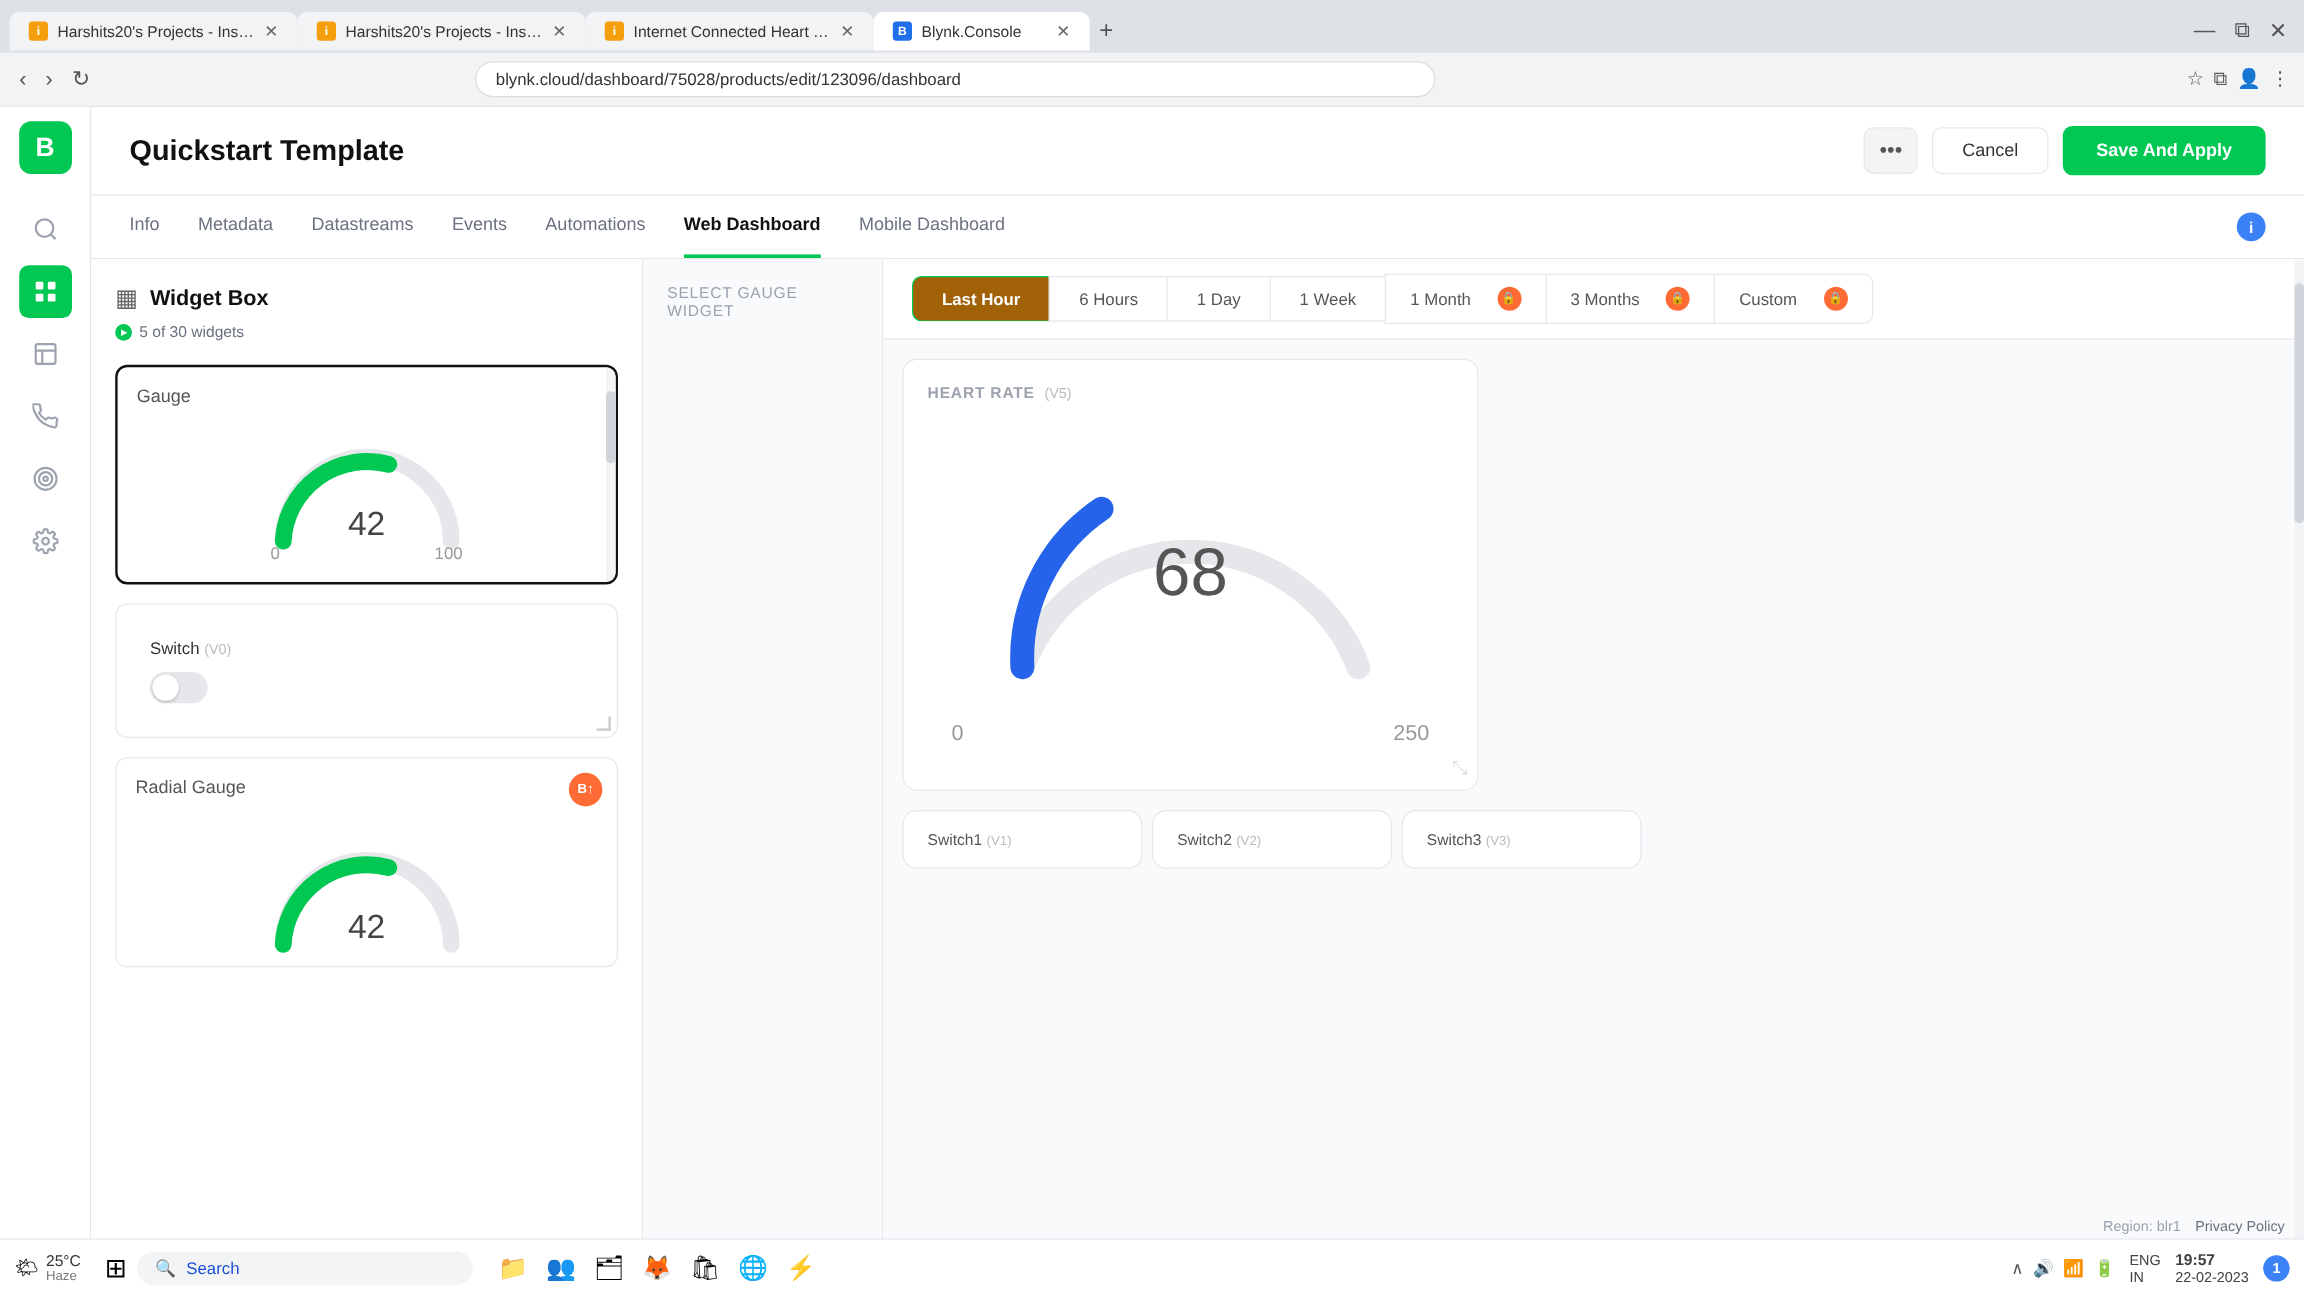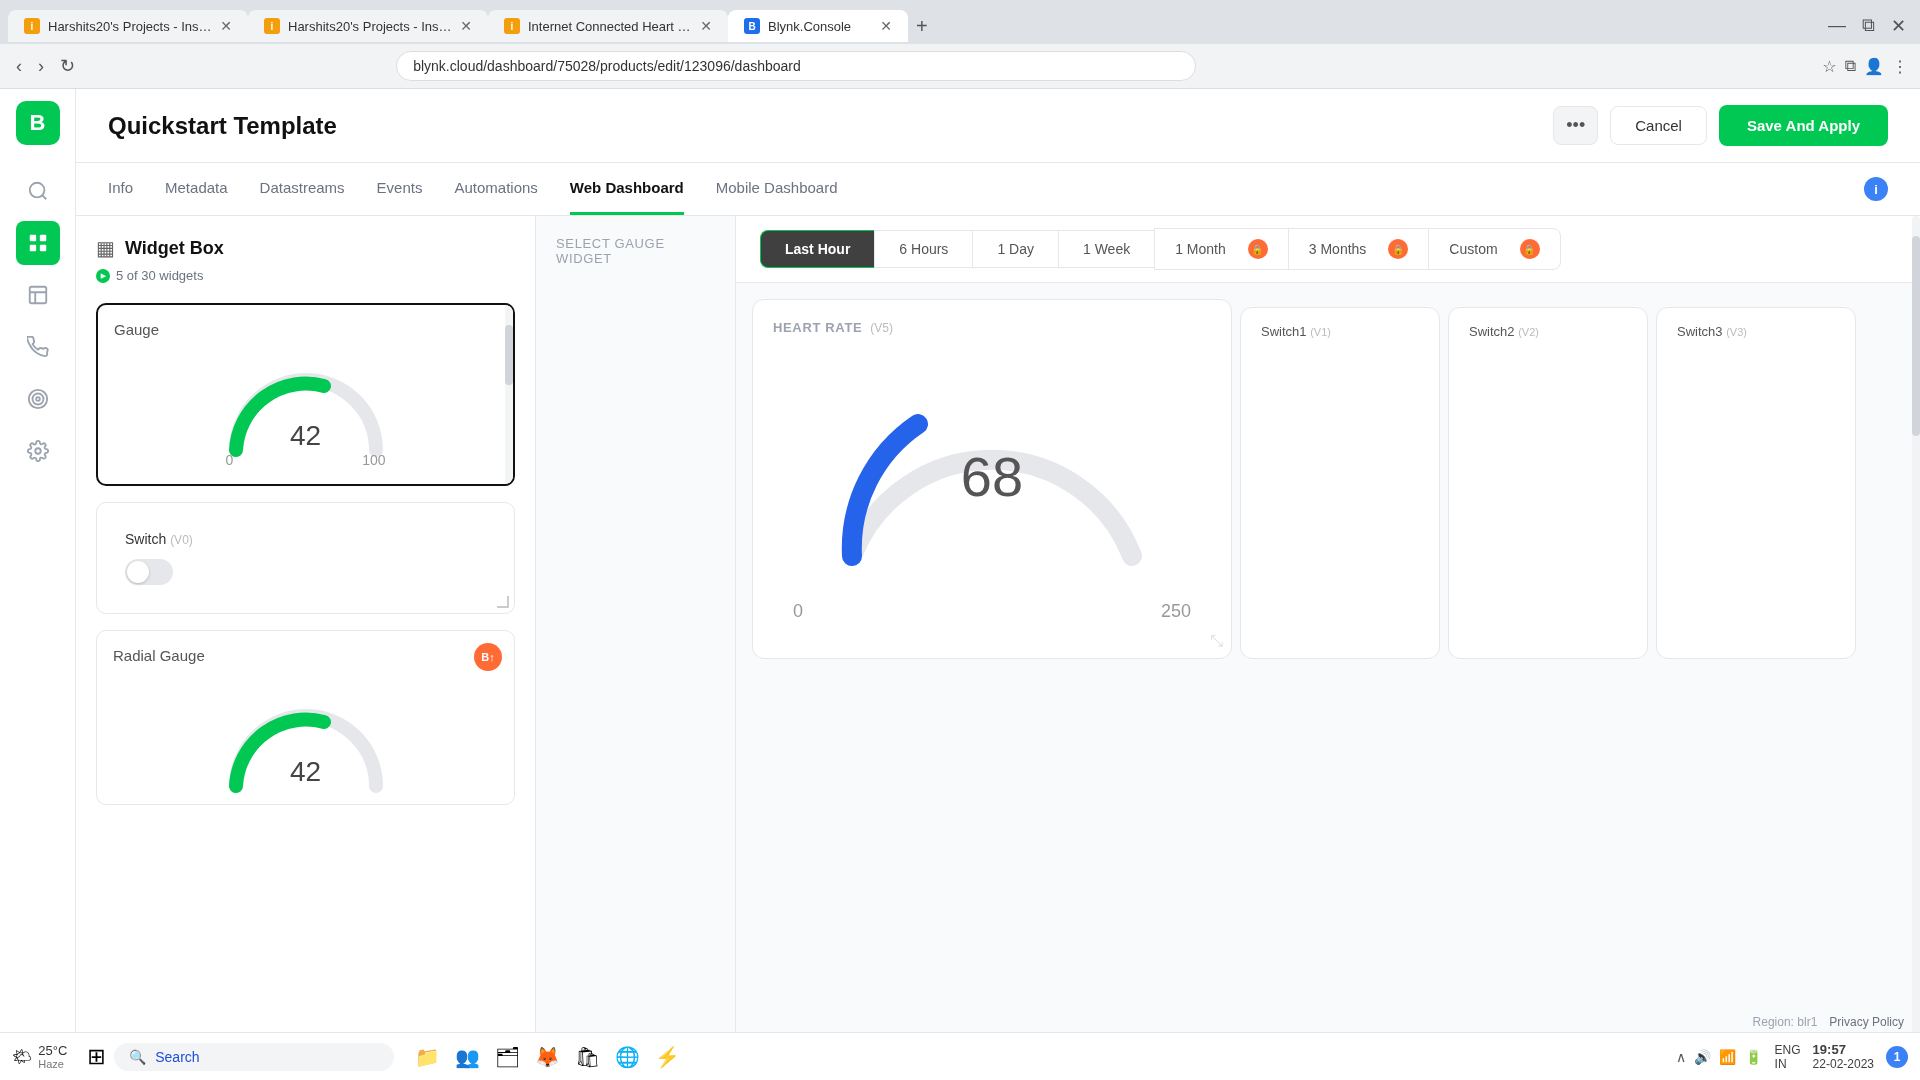--- a/index.html
+++ b/index.html
@@ -88,27 +88,27 @@
     .resize-handle { position: absolute; bottom: 6px; right: 6px; width: 12px; height: 12px; }
     .resize-handle::after { content: ''; display: block; width: 10px; height: 10px; border-right: 2px solid #ccc; border-bottom: 2px solid #ccc; }
 
     
     .dashboard-main { flex: 1; background: #f9fafb; position: relative; overflow: hidden; }
 
     
     .time-range-bar { display: flex; align-items: center; padding: 12px 24px; background: #fff; gap: 0; border-bottom: 1px solid #e5e7eb; }
     .time-btn { padding: 10px 24px; font-size: 14px; color: #555; border: 1px solid #e5e7eb; border-right: none; cursor: pointer; background: #fff; }
     .time-btn:first-child { border-radius: 8px 0 0 8px; }
-    .time-btn.active { background: #404040; color: white; border-color: #00c853; font-weight: 600; }
+    .time-btn.active { background: #a16207; color: white; border-color: #00c853; font-weight: 600; }
     .time-btn-locked { display: flex; align-items: center; gap: 22px; padding: 10px 20px; font-size: 14px; color: #555; border: 1px solid #e5e7eb; border-right: none; cursor: pointer; background: #fff; }
     .time-btn-locked:last-child { border-radius: 0 8px 8px 0; border-right: 1px solid #e5e7eb; }
     .lock-badge { width: 20px; height: 20px; background: #ff6b35; border-radius: 50%; display: flex; align-items: center; justify-content: center; font-size: 10px; color: white; }
 
     
-    .widgets-area { display: flex; flex-wrap: wrap; padding: 16px; gap: 8px; }
+    .widgets-area { display: flex; flex-wrap: wrap; padding: 16px; gap: 8px; flex-direction: column; }
 
     
     .heart-rate-widget { background: #fff; border-radius: 12px; padding: 20px; width: 480px; min-height: 360px; border: 1px solid #e5e7eb; position: relative; }
     .widget-title-bar { display: flex; align-items: center; gap: 8px; margin-bottom: 16px; }
     .widget-name { font-size: 13px; color: #9ca3af; letter-spacing: 0.05em; text-transform: uppercase; font-weight: 600; }
     .widget-var { font-size: 12px; color: #bbb; }
     .heart-gauge-wrap { display: flex; justify-content: center; align-items: center; height: 250px; position: relative; }
     .heart-value { position: absolute; font-size: 56px; font-weight: 300; color: #555; }
     .heart-range { display: flex; justify-content: space-between; padding: 0 20px; font-size: 18px; color: #999; }
     .resize-corner { position: absolute; bottom: 8px; right: 8px; color: #ddd; font-size: 16px; }

